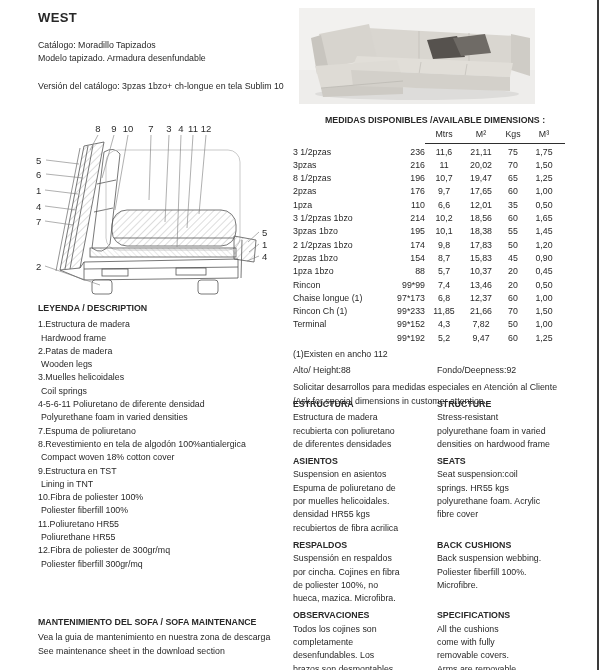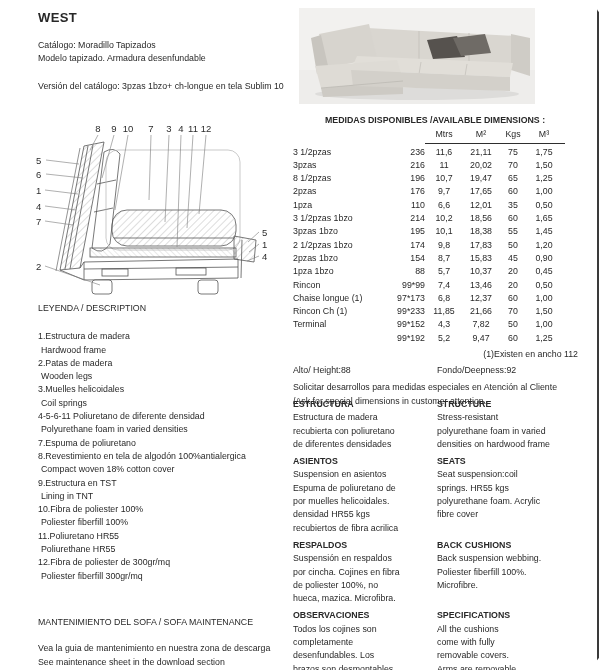--- a/index.html
+++ b/index.html
@@ -1,48 +1,48 @@
 <!DOCTYPE html>
 <html><head>
 <meta charset="utf-8">
 <style>
   html,body{margin:0;padding:0;background:#fff;}
   .page{position:relative;width:606px;height:670px;background:#ffffff;
         font-family:"Liberation Sans",sans-serif;color:#282828;overflow:hidden;
-        font-size:8.8px;line-height:13.3px;border-radius:32px;}
+        font-size:8.8px;line-height:13.3px;}
   
   .hdr{position:absolute;left:38px;top:10px;width:250px;}
   .hdr .title{font-size:13px;font-weight:bold;letter-spacing:.4px;line-height:16px;}
   .hdr .cat{margin-top:13px;}
   .hdr .ver{margin-top:14px;}
   
   .photo{position:absolute;left:299px;top:8px;}
   .draw{position:absolute;left:28px;top:120px;}
   
   .dims{position:absolute;left:293px;top:114px;width:285px;}
   .dims .dtitle{font-weight:bold;margin-bottom:1px;padding-left:32px;}
   .dgrid{display:grid;grid-template-columns:95px 37px 38px 36px 28px 34px;line-height:13.3px;}
   .c-r{text-align:right;}
   .c-c{text-align:center;}
   .head-rule{margin-left:132px;width:140px;border-top:1.2px solid #2e2e2e;height:0;margin-top:1px;margin-bottom:2px;}
-  .dnote{margin-top:3px;text-align:right;}
+  .dnote{margin-top:3px;}
   .hd-line{position:relative;margin-top:3px;height:13px;}
   .hd-line .depth{position:absolute;left:144px;top:0;}
   .req{margin-top:4px;}
   
   .legend{position:absolute;left:38px;top:302px;width:250px;}
-  .legend .ltitle{font-weight:normal;margin-bottom:15px;}
+  .legend .ltitle{font-weight:bold;margin-bottom:3px;}
   .leg-en{padding-left:3px;}
   
   .sections{position:absolute;left:293px;top:398px;width:302px;}
   .section{display:grid;grid-template-columns:144px 1fr;margin-bottom:4px;}
   .sec-title{font-weight:bold;}
   
   .maint{position:absolute;left:38px;top:616px;width:290px;}
-  .maint .mtitle{font-weight:normal;margin-bottom:13px;}
+  .maint .mtitle{font-weight:bold;margin-bottom:2px;}
   
   .edge{position:absolute;left:597px;top:0;width:2px;height:670px;background:#3a3a3a;}
   svg text{font-family:"Liberation Sans",sans-serif;}
 </style>
 </head>
 <body>
 
 <div class="page">
 
   <div class="edge"></div>

